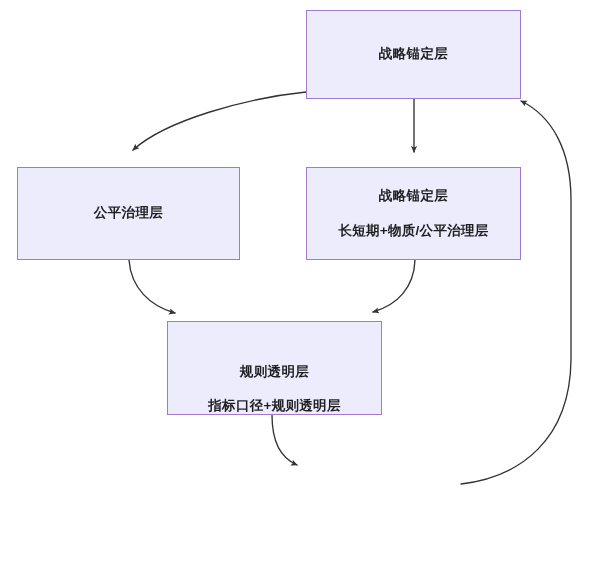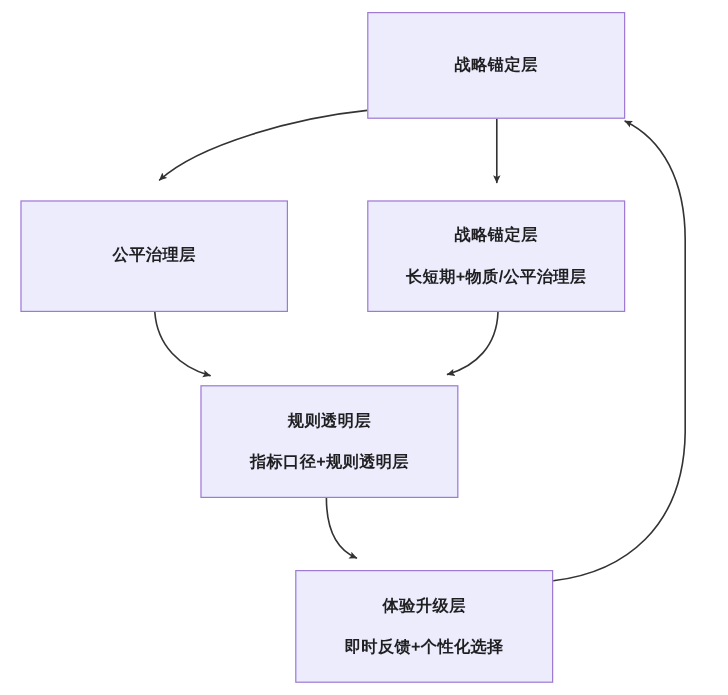--- a/index.html
+++ b/index.html
@@ -47,21 +47,21 @@
   .node .subtitle {
     font-size: 13.5px;
     font-weight: 700;
     line-height: 1.2;
     letter-spacing: 0.3px;
     margin-top: 18px;
   }
   #n-anchor   { left: 306px; top: 10px;  width: 215px; height: 89px; }
   #n-fairness { left: 17px;  top: 167px; width: 223px; height: 93px; }
   #n-momentum { left: 306px; top: 167px; width: 215px; height: 93px; }
-  #n-rules    { left: 167px; top: 321px; width: 215px; height: 94px; }
+  #n-rules    { left: 167px; top: 321px; width: 215px; height: 94px; justify-content: flex-end; }
   #n-exp      { left: 246px; top: 475px; width: 215px; height: 94px; }
 </style>
 </head>
 <body>
 
 <div id="canvas">
 
   <svg id="edge-layer" viewBox="0 0 607 579" width="607" height="579" xmlns="http://www.w3.org/2000/svg">
     <defs>
       <marker id="arrowhead" viewBox="0 0 10 10" refX="8.4" refY="5" markerWidth="5.2" markerHeight="5.2" orient="auto-start-reverse">
@@ -95,18 +95,14 @@
   <div class="node" id="n-momentum">
     <div class="title">战略锚定层</div>
     <div class="subtitle">长短期+物质/公平治理层</div>
   </div>
 
   <div class="node" id="n-rules">
     <div class="title">规则透明层</div>
     <div class="subtitle">指标口径+规则透明层</div>
   </div>
 
-  <div class="node" id="n-exp">
-    <div class="title">体验升级层</div>
-    <div class="subtitle">即时反馈+个性化选择</div>
-  </div>
 
 </div>
 
 </body></html>

